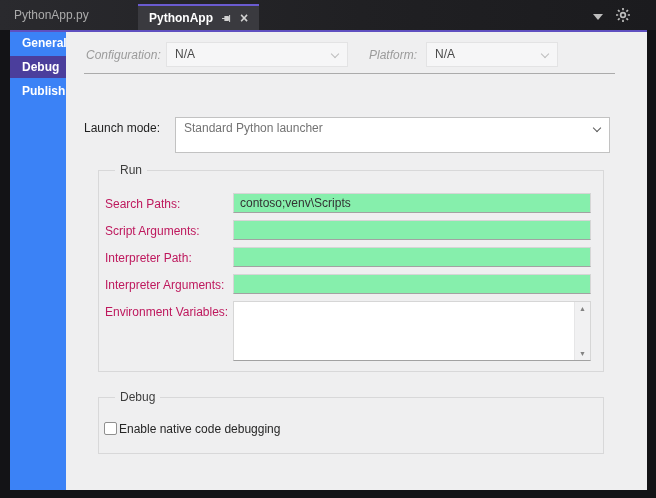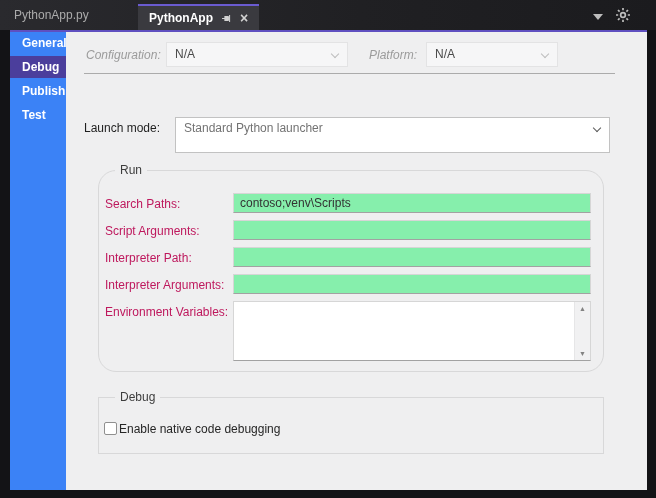--- a/index.html
+++ b/index.html
@@ -54,21 +54,21 @@
 
   #dd-configuration { left:100px; top:10px; width:182px; }
   #lbl-configuration { left:20px; top:16px; }
   #lbl-platform { left:303px; top:16px; }
   #dd-platform { left:360px; top:10px; width:132px; }
   .separator { position:absolute; left:18px; top:41px; width:531px; height:1px; background:#ababab; }
   #lbl-launch { left:18px; top:89px; color:#1f1f1f; }
   #dd-launch { left:109px; top:85px; width:435px; }
 
   .group { position:absolute; left:32px; width:506px; border:1px solid #d8d8d9; }
-  #group-run { top:138px; height:202px;border-radius:18px; }
+  #group-run { top:138px; height:202px; }
   #group-debug { top:365px; height:57px; }
   .legend { position:absolute; top:-8px; left:16px; padding:0 5px;
     background:#EFEFF0; color:#3d3d3d; }
 
   .flabel { position:absolute; left:6px; white-space:nowrap; color:#be185d; }
   .finput { position:absolute; left:134px; width:358px; height:20px;
     background:#86efac; border:1px solid #d6d6d6; border-bottom-color:#a2a2a2;
     padding:0 6px; font-family:"Liberation Sans",sans-serif; font-size:12px; color:#333; outline:none; }
   #lbl-searchpaths { top:26px; }  #inp-searchpaths { top:22px; }
   #lbl-scriptargs  { top:53px; }  #inp-scriptargs  { top:49px; }
@@ -117,21 +117,20 @@
     </svg>
   </div>
 </div>
 
 <div class="docarea">
 
   <div class="sidebar">
     <div class="side-item">General</div>
     <div class="side-item selected">Debug</div>
     <div class="side-item">Publish</div>
-    <div class="side-item">Test</div>
   </div>
 
   <div class="panel">
 
     <span class="lbl disabled" id="lbl-configuration">Configuration:</span>
     <div class="dd dd-disabled" id="dd-configuration">
       <span>N/A</span>
       <span class="chev"></span>
     </div>
 

